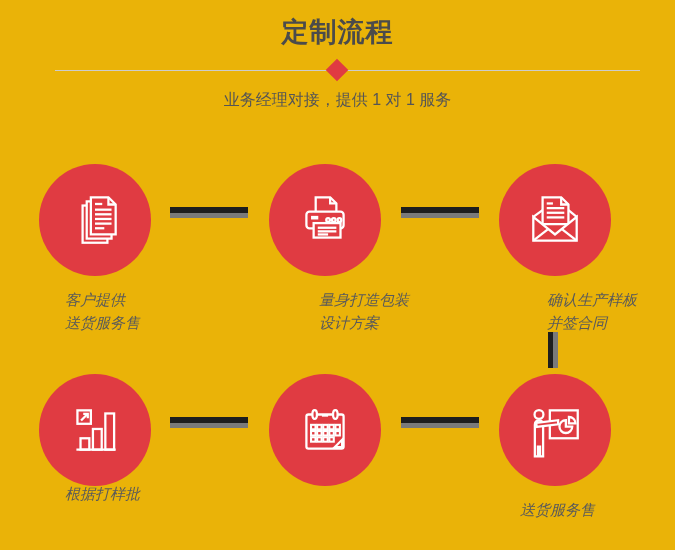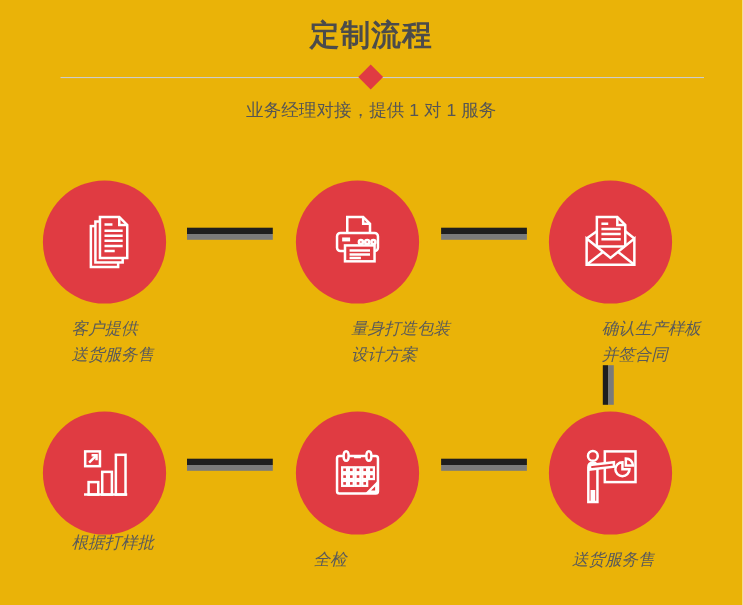--- a/index.html
+++ b/index.html
@@ -145,21 +145,20 @@
         <rect x="40.1" y="31" width="4.3" height="4.3"></rect>
         <rect x="16.5" y="37" width="4.3" height="4.3"></rect>
         <rect x="22.4" y="37" width="4.3" height="4.3"></rect>
         <rect x="28.3" y="37" width="4.3" height="4.3"></rect>
         <rect x="34.2" y="37" width="4.3" height="4.3"></rect>
       </g>
       <path d="M39.5 46.5 H46.5 V39.5 Z" fill="#e03b42" stroke-width="2"></path>
     </svg>
   </div>
   <div class="step-label pos-l5">
-    <div>全检</div>
   </div>
 
   <div class="circle pos-c6">
     <svg width="62" height="62" viewBox="0 0 60 60" fill="none" stroke="#ffffff" stroke-width="2.2">
       <rect x="25" y="11" width="27" height="27" fill="#e03b42"></rect>
       <path d="M40.5 20.5 A6.2 6.2 0 1 0 46.7 26.7 L40.5 26.7 Z" fill="#e03b42"></path>
       <path d="M43.5 23.5 L43.5 17.2 A6.3 6.3 0 0 1 49.8 23.5 Z" fill="#e03b42"></path>
       <circle cx="14.5" cy="15" r="4.3" fill="#e03b42"></circle>
       <path d="M10.5 25 Q10.5 21 14.5 21 Q18.5 21 18.5 25 V55.5 H15.5 V46 H13.5 V55.5 H10.5 Z" fill="#e03b42"></path>
       <path d="M12 23 L33 20.5 L33 24.5 L12 27 Z" fill="#e03b42"></path>

